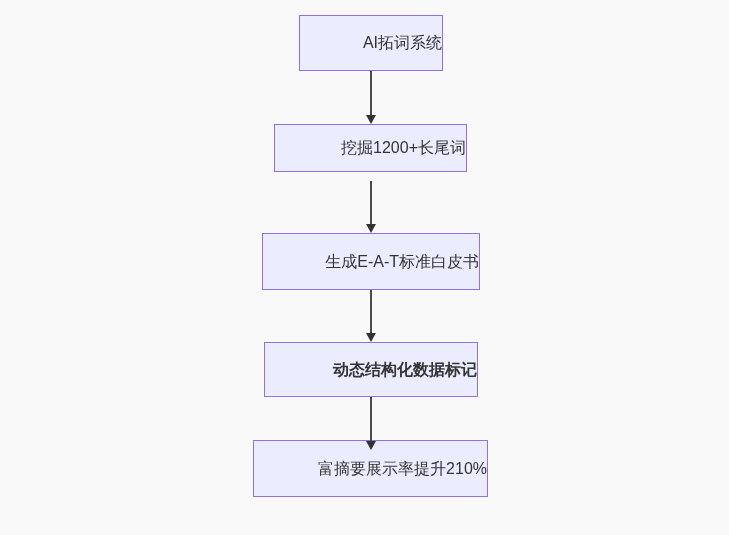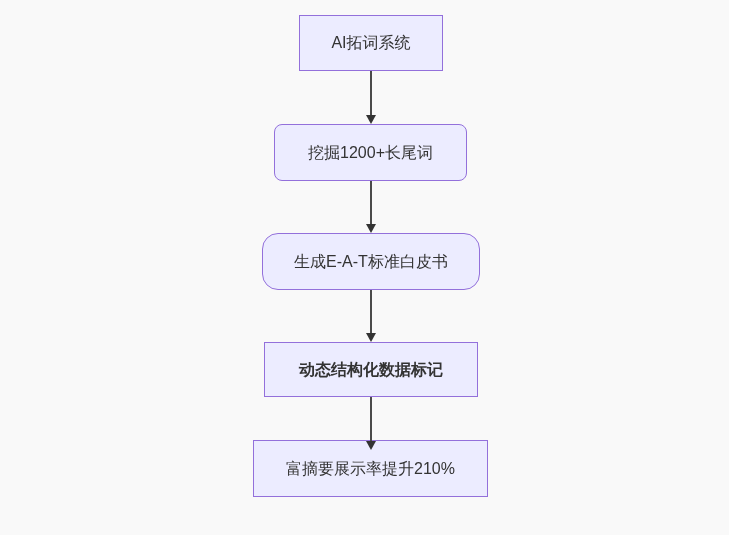--- a/index.html
+++ b/index.html
@@ -18,21 +18,21 @@
     height: 535px;
     background: var(--canvas-bg, #f9f9f9);
   }
   .node {
     position: absolute;
     box-sizing: border-box;
     background: var(--node-fill, #ececff);
     border: 1px solid var(--node-border, #9370db);
     display: flex;
     align-items: center;
-    justify-content: center;
+    justify-content: flex-end;
   }
   .node-label {
     color: var(--text-color, #333333);
     font-size: 16px;
     line-height: 1.2;
     white-space: nowrap;
     text-align: center;
   }
   .edge {
     position: absolute;
@@ -56,25 +56,25 @@
 </style>
 </head>
 <body>
 
 <div class="canvas">
 
   <div class="node" style="left:299px; top:15px; width:144px; height:56px;">
     <span class="node-label">AI拓词系统</span>
   </div>
 
-  <div class="node" style="left:274px; top:124px; width:193px; height:57px;border-radius:8px;">
+  <div class="node" style="left:274px; top:124px; width:193px; height:48px;">
     <span class="node-label">挖掘1200+长尾词</span>
   </div>
 
-  <div class="node" style="left:262px; top:233px; width:218px; height:57px;border-radius:16px;">
+  <div class="node" style="left:262px; top:233px; width:218px; height:57px;">
     <span class="node-label">生成E-A-T标准白皮书</span>
   </div>
 
   <div class="node" style="left:264px; top:342px; width:214px; height:55px;font-weight:bold;">
     <span class="node-label">动态结构化数据标记</span>
   </div>
 
   <div class="node" style="left:253px; top:440px; width:235px; height:57px;">
     <span class="node-label">富摘要展示率提升210%</span>
   </div>

